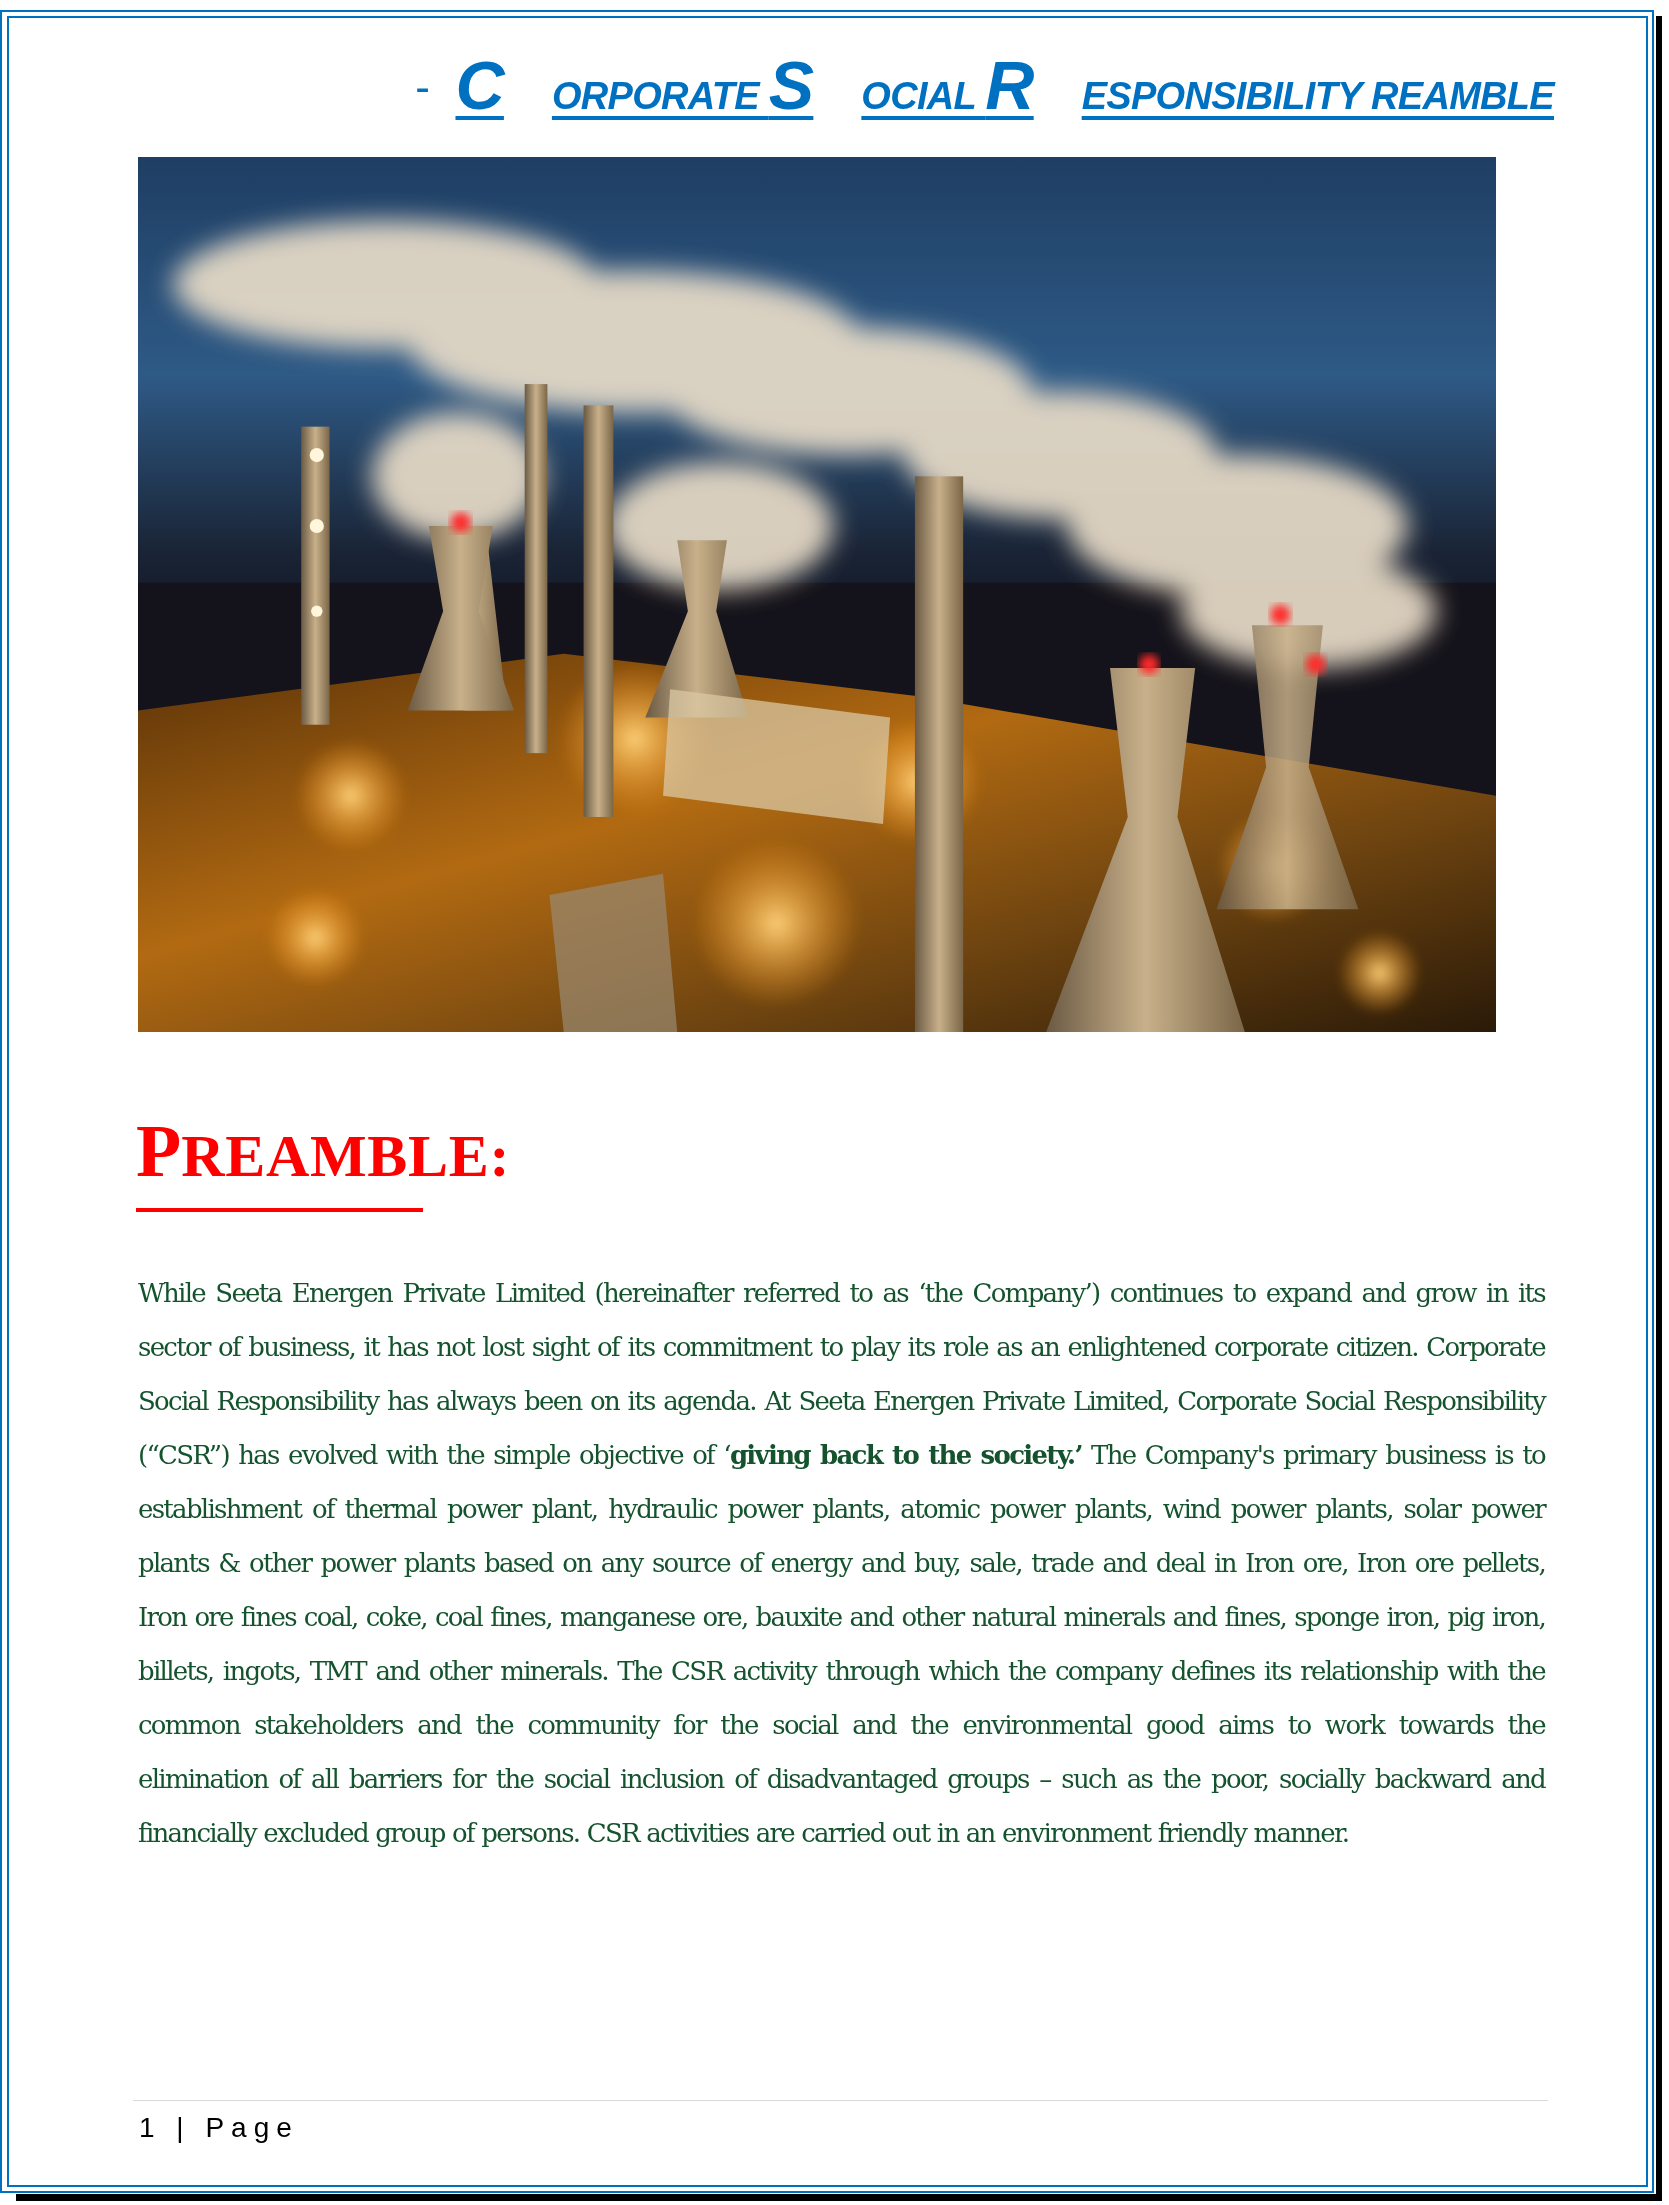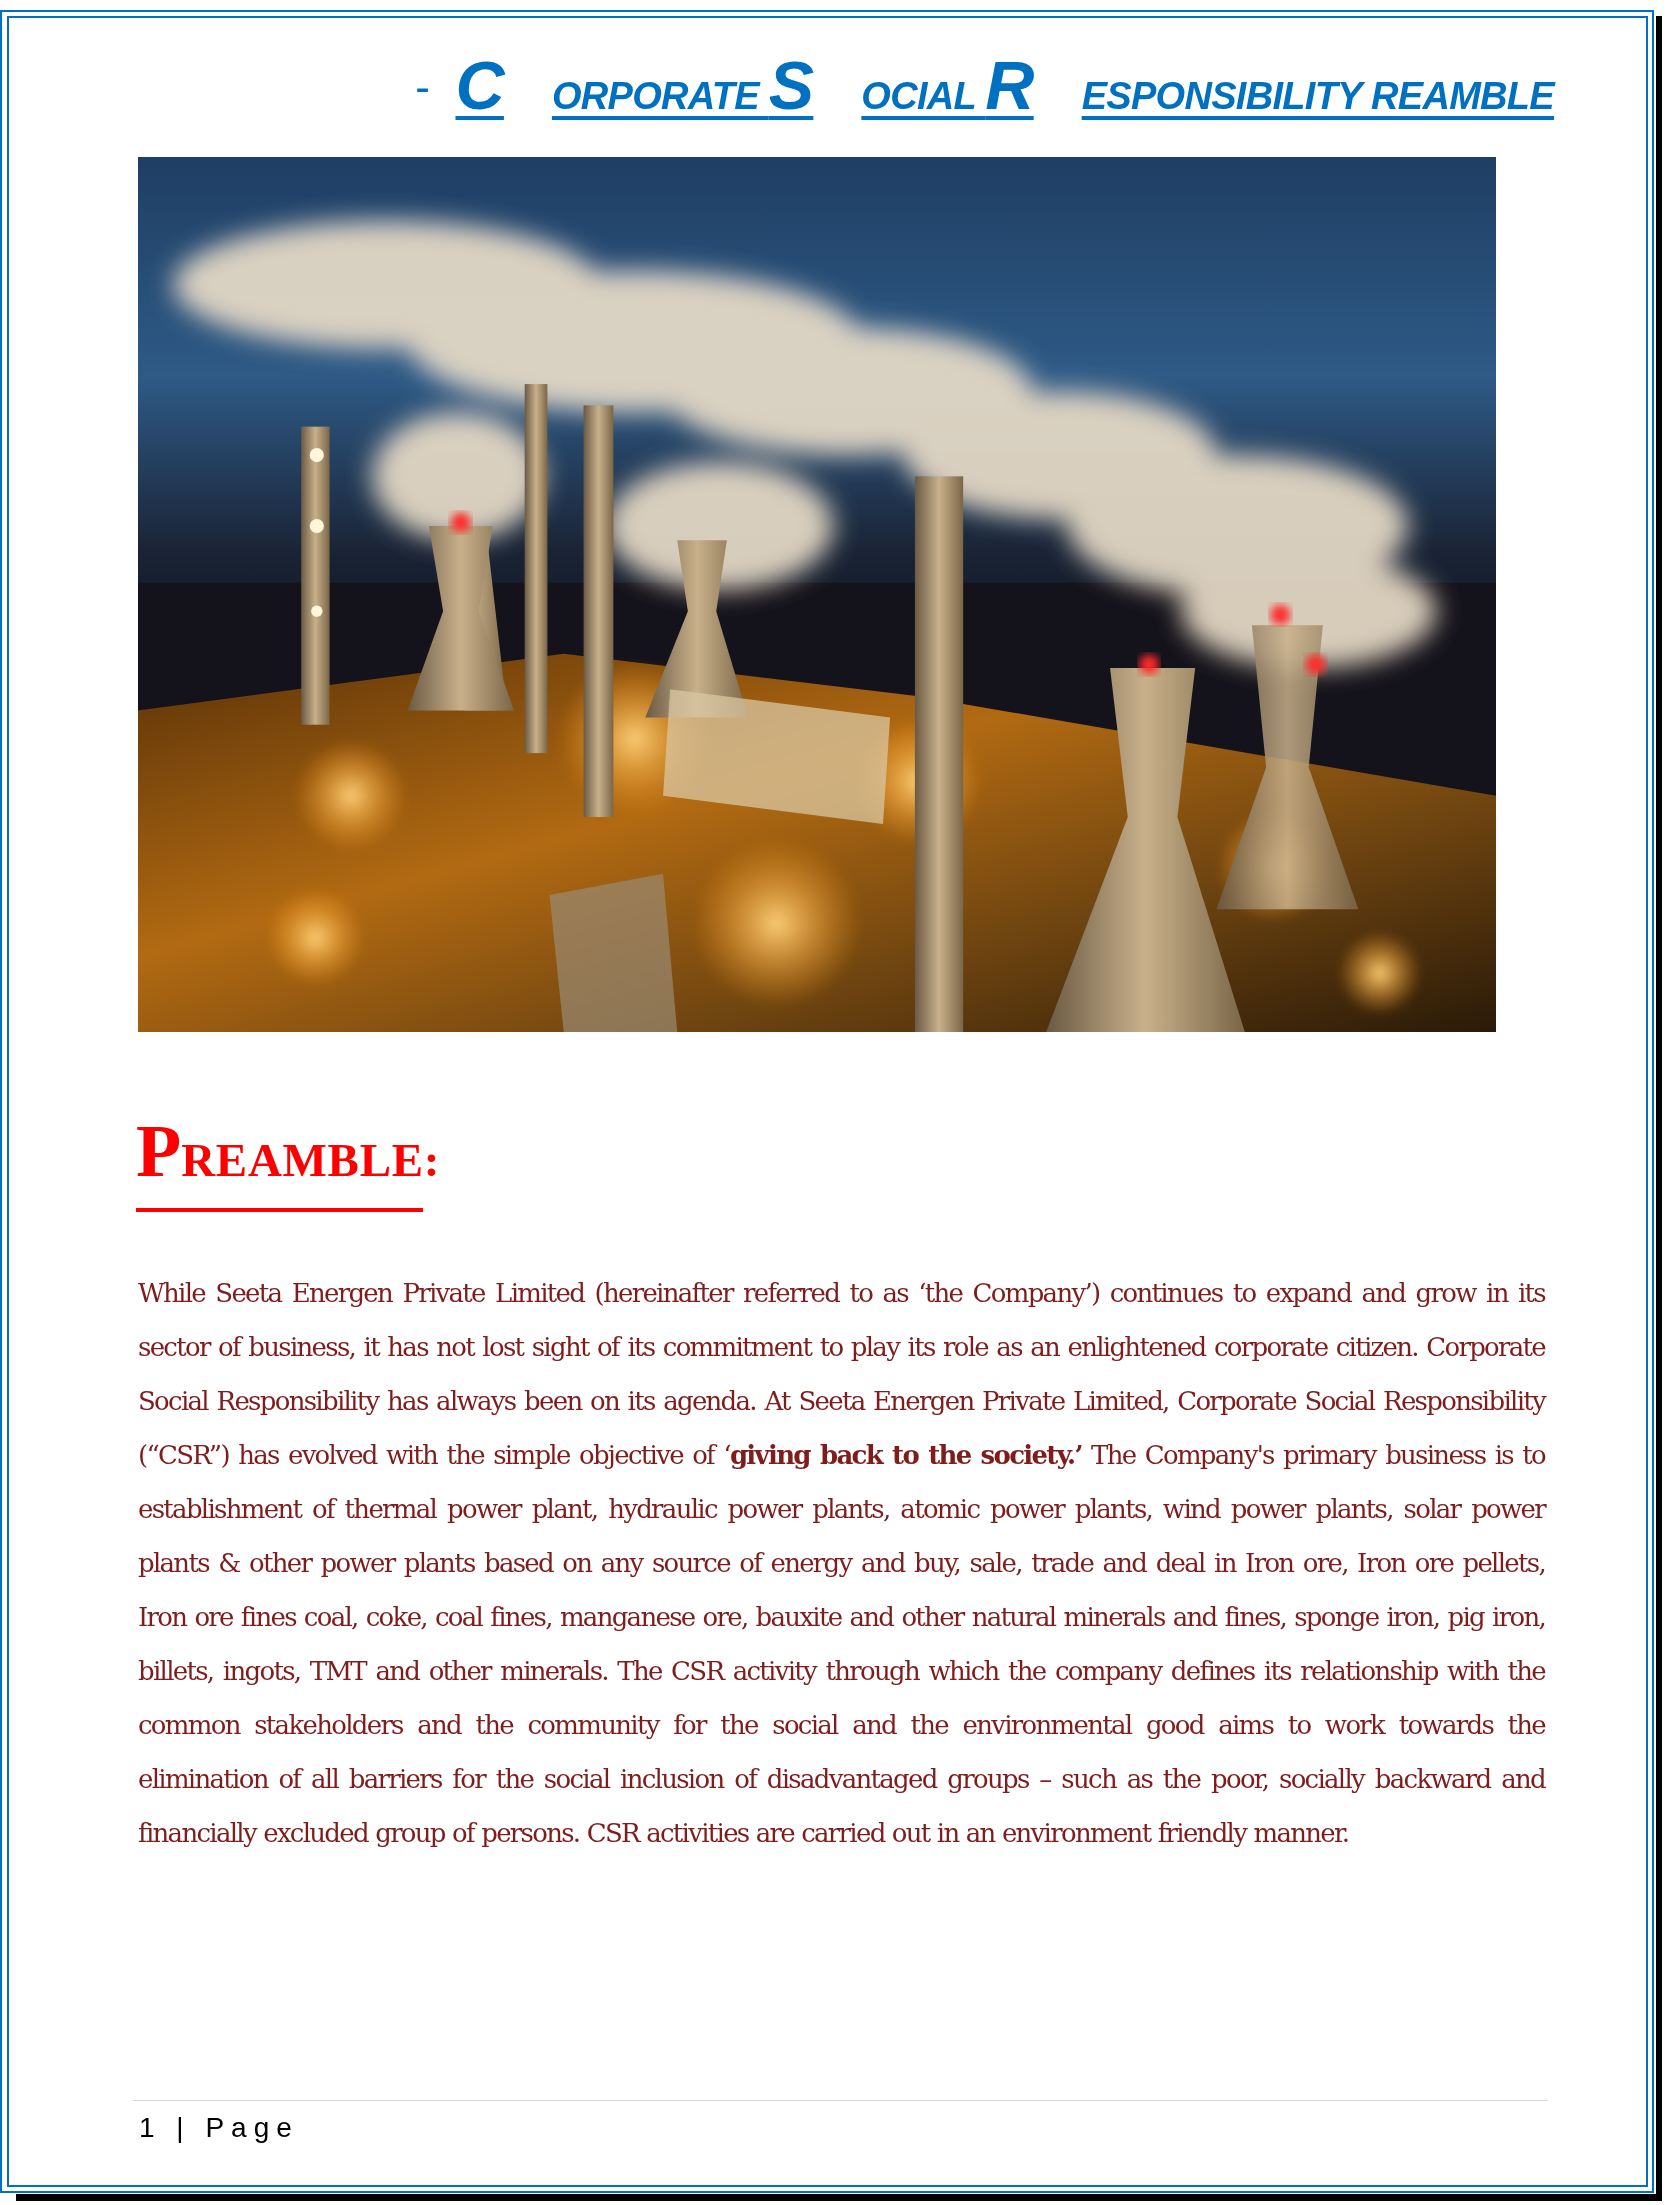--- a/index.html
+++ b/index.html
@@ -10,23 +10,23 @@
   .border-inner { position:absolute; left:7px; top:15.6px; width:1641px; height:2171px; border:2.8px solid #0070c0; box-sizing:border-box; }
   .title-row { position:absolute; left:567px; top:34px; width:987px; height:85px; display:flex; align-items:flex-end; justify-content:flex-end; color:#0070c0; }
   .title-dash { font-family:"Liberation Sans", sans-serif; font-size:44px; margin-right:25.5px; line-height:1; padding-bottom:10px; }
   .title-text { font-family:"Liberation Sans", sans-serif; font-weight:bold; font-style:italic; text-decoration:underline; text-decoration-thickness:3.5px; text-underline-offset:7px; line-height:1; white-space:nowrap; letter-spacing:-0.7px; }
   .title-text .cap { font-size:68px; }
   .title-text .sc { font-size:38px;margin-left:48px; }
   .hero { position:absolute; left:138px; top:157px; width:1358px; height:875px; overflow:hidden; }
   .hero svg { width:100%; height:100%; display:block; }
   .heading { position:absolute; left:136px; top:1114px; color:#ff0000; font-family:"Liberation Serif", serif; font-weight:bold; line-height:1; white-space:nowrap; }
   .heading .big { font-size:74px; }
-  .heading .rest { font-size:47px; letter-spacing:0.7px; }
+  .heading .rest { font-size:60px; letter-spacing:0.7px; }
   .heading .underline { position:absolute; left:0; top:94px; width:287px; height:4.3px; background:#ff0000; }
-  .body-text { position:absolute; left:138px; top:1266px; width:1407px; font-family:"DejaVu Serif", serif; font-size:26px; line-height:54px; color:#7f1d1d; text-align:justify; letter-spacing:-1.7px; word-spacing:0.7px; }
+  .body-text { position:absolute; left:138px; top:1266px; width:1407px; font-family:"DejaVu Serif", serif; font-size:26px; line-height:54px; color:#14532d; text-align:justify; letter-spacing:-1.7px; word-spacing:0.7px; }
   .body-text b { font-weight:bold; }
   .footer-rule { position:absolute; left:133px; top:2100px; width:1415px; height:1.4px; background:#d9d9d9; }
   .footer { position:absolute; left:139px; top:2112px; color:#000000; font-family:"Liberation Sans", sans-serif; font-weight:normal; font-size:28px; letter-spacing:7px; white-space:pre; }
 </style>
 </head>
 <body>
 
 <div class="page-shadow"></div>
 <div class="page">
   <div class="border-outer"></div>

